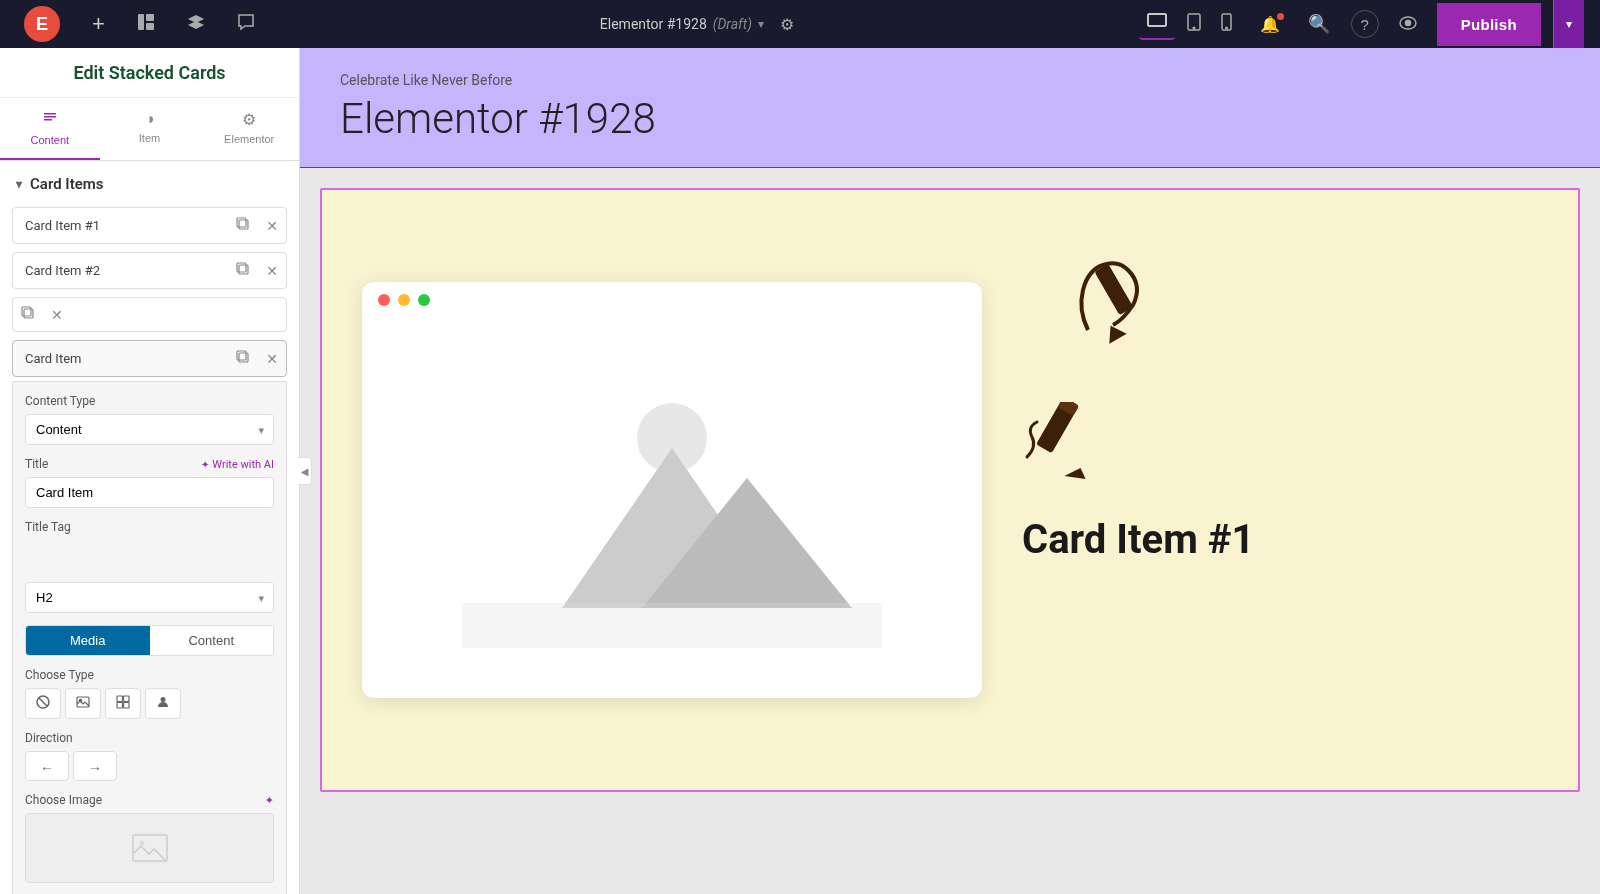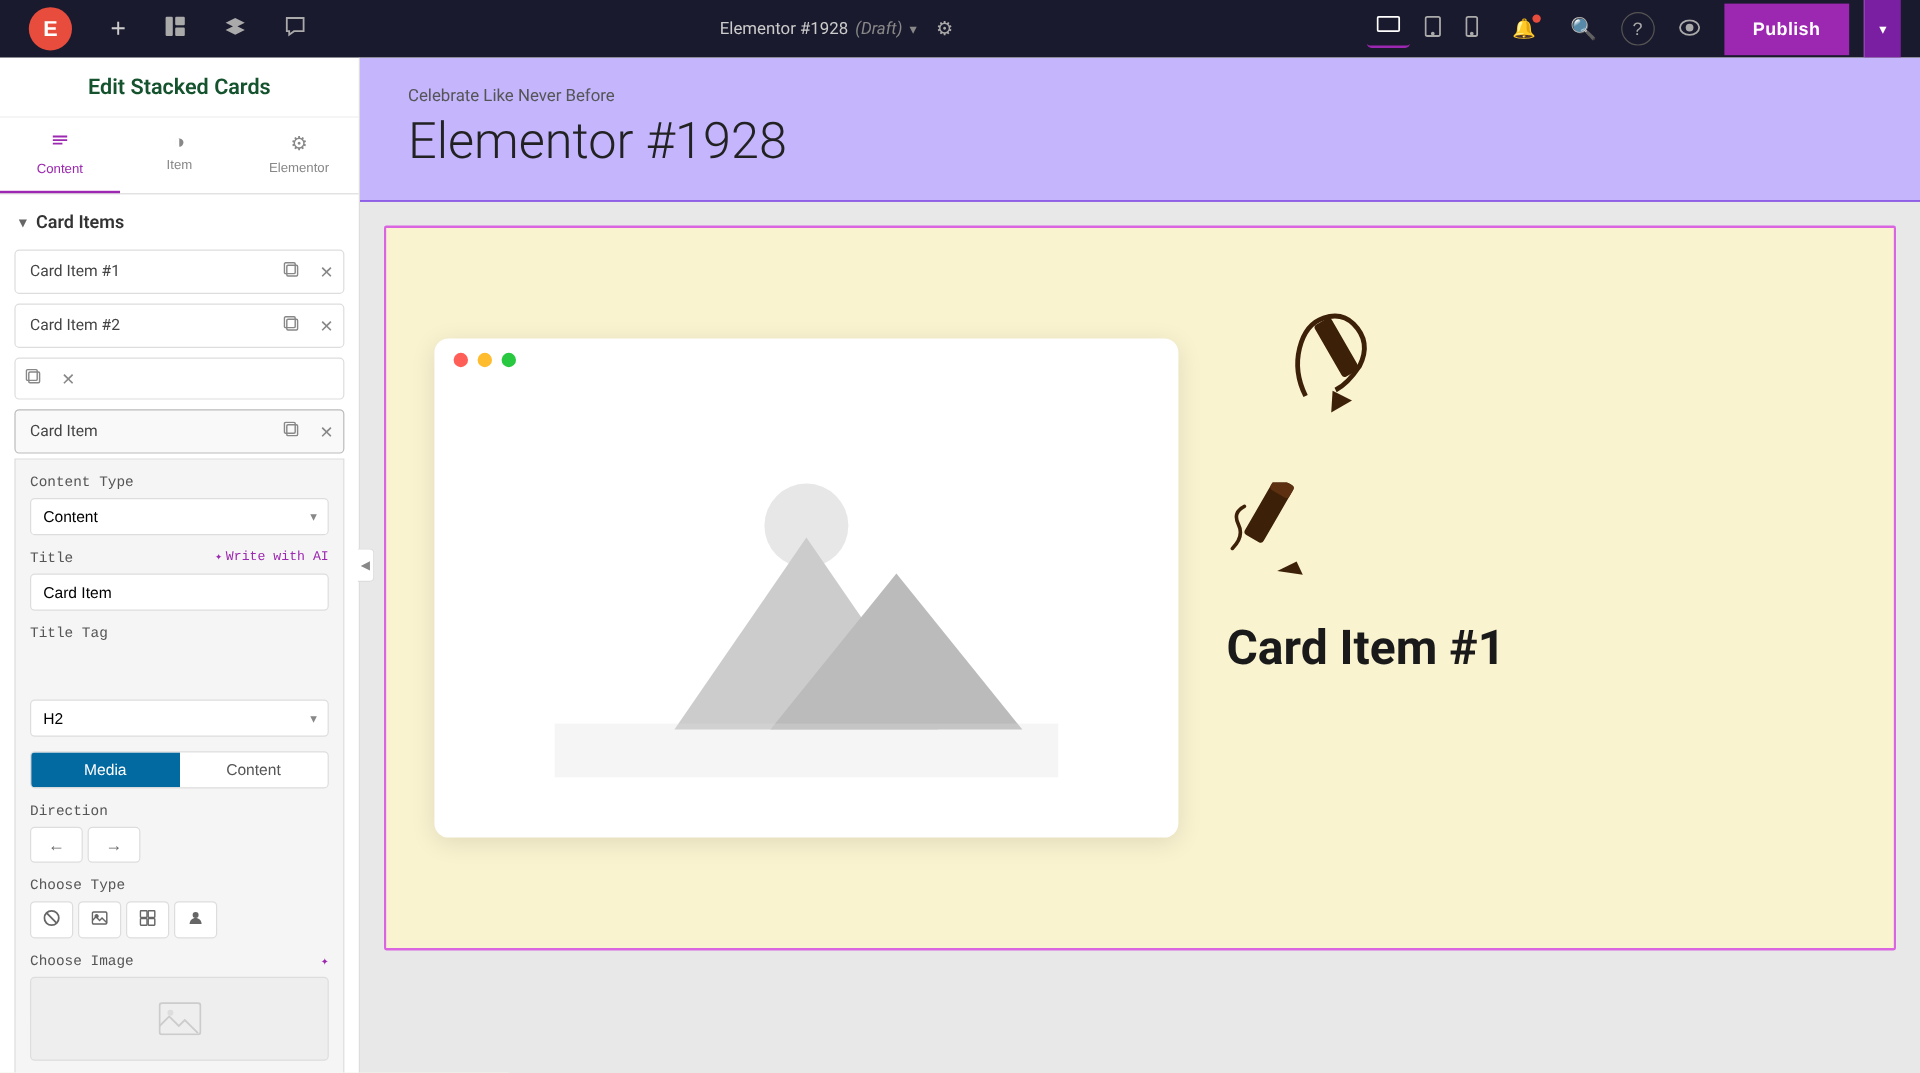--- a/index.html
+++ b/index.html
@@ -100,21 +100,21 @@
 
     
     .expanded-section {
       background: #f5f5f5;
       border: 1px solid #ddd;
       border-radius: 0 0 4px 4px;
       margin: 0 12px 4px;
       padding: 12px;
     }
     .form-row { margin-bottom: 12px; }
-    .form-label { font-size: 12px; color: #555; margin-bottom: 6px; display: flex; align-items: center; justify-content: space-between; font-family: Liberation Mono, monospace; }
+    .form-label { font-size: 12px; color: #555; margin-bottom: 6px; display: flex; align-items: center; justify-content: space-between; }
     .form-select {
       width: 100%; padding: 7px 10px; border: 1px solid #ddd; border-radius: 4px; font-size: 13px; background: white; appearance: none; cursor: pointer;
     }
     .form-input {
       width: 100%; padding: 7px 10px; border: 1px solid #ddd; border-radius: 4px; font-size: 13px;
     }
     .write-ai { color: #9c27b0; font-size: 11px; cursor: pointer; display: flex; align-items: center; gap: 3px; }
     .write-ai-star { font-size: 10px; }
 
     
@@ -407,28 +407,20 @@
               <option>H3</option>
               <option>H4</option>
             </select>
             <span style="position:absolute;right:10px;top:50%;transform:translateY(-50%);pointer-events:none;color:#888;font-size:11px;">▾</span>
           </div>
         </div>
 
         <div class="toggle-group">
           <button class="toggle-btn active">Media</button>
           <button class="toggle-btn">Content</button>
-        </div>
-
-        <div class="form-row">
-          <div class="form-label">Direction</div>
-          <div class="direction-group">
-            <button class="dir-btn">←</button>
-            <button class="dir-btn">→</button>
-          </div>
         </div>
 
         <div class="form-row">
           <div class="form-label">Choose Type</div>
           <div class="choose-type-group">
             <button class="type-icon-btn">
               <svg width="14" height="14" viewBox="0 0 14 14" fill="none" stroke="currentColor" stroke-width="1.5">
                   <circle cx="7" cy="7" r="6"></circle>
                   <line x1="3" y1="3" x2="11" y2="11"></line>
                 </svg>
@@ -451,20 +443,28 @@
             <button class="type-icon-btn">
               <svg width="14" height="14" viewBox="0 0 14 14" fill="currentColor">
                   <circle cx="7" cy="4.5" r="2.5"></circle>
                   <path d="M2 12c0-2.8 2.2-5 5-5s5 2.2 5 5H2z"></path>
                 </svg>
             </button>
           </div>
         </div>
 
         <div class="form-row">
+          <div class="form-label">Direction</div>
+          <div class="direction-group">
+            <button class="dir-btn">←</button>
+            <button class="dir-btn">→</button>
+          </div>
+        </div>
+
+        <div class="form-row">
           <div class="form-label">
             <span>Choose Image</span>
             <span style="color:#9c27b0; font-size:11px;">✦</span>
           </div>
           <div class="image-placeholder">
             <svg width="36" height="28" viewBox="0 0 36 28" fill="none">
                 <rect x="1" y="1" width="34" height="26" rx="2" stroke="#ccc" stroke-width="1.5"></rect>
                 <path d="M1 20l8-8 8 8 5-5 11 11" stroke="#ccc" stroke-width="1.5"></path>
                 <circle cx="10" cy="9" r="2.5" fill="#ddd"></circle>
               </svg>

